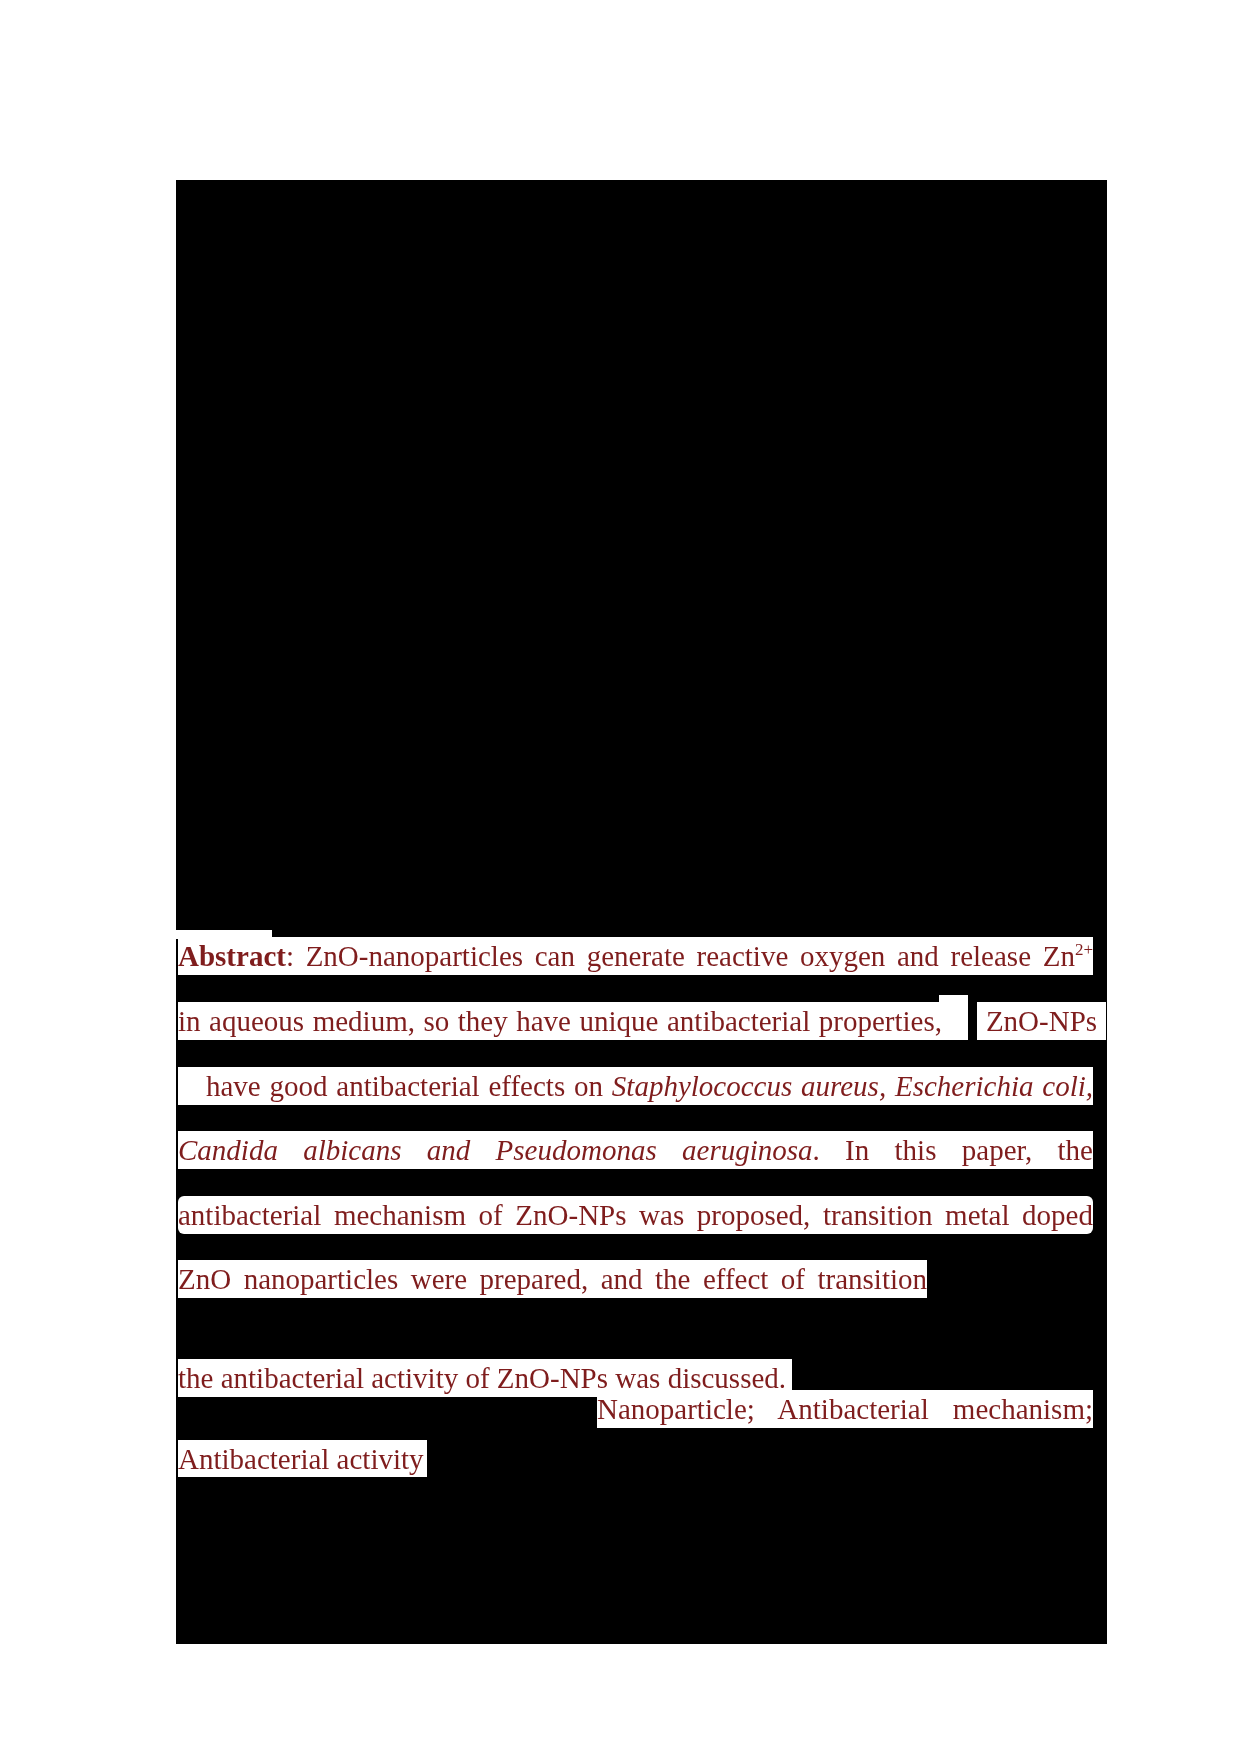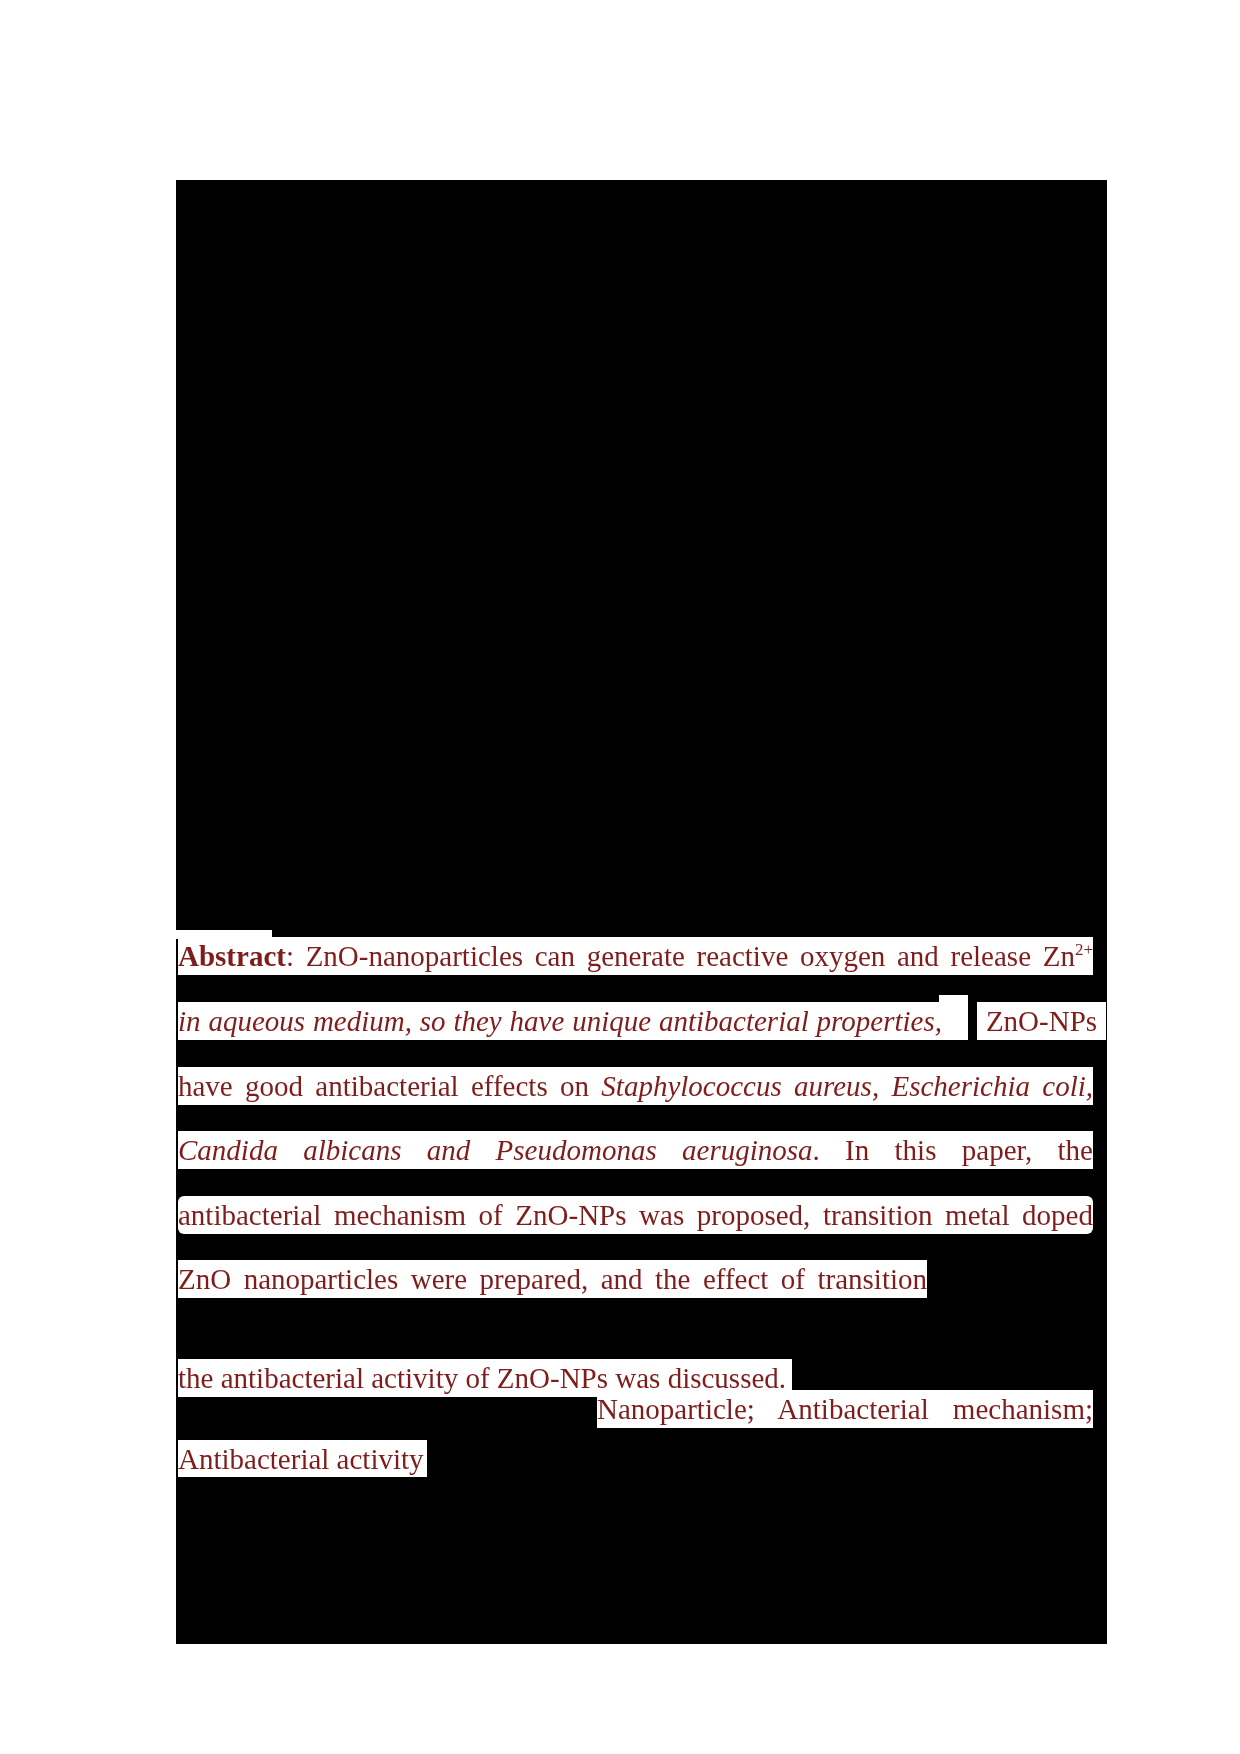--- a/index.html
+++ b/index.html
@@ -46,24 +46,24 @@
     line-height: 0;
     vertical-align: super;
   }
   .notch {
     position: absolute;
     background: #ffffff;
   }
   
   #notch-abstract { left: 176px; top: 930px; width: 96px;  height: 9px;  }
   #l1  { left: 178px; top: 937px;  width: 915px; }
-  #l2a { left: 178px; top: 1002px; width: 790px; padding-right: 26px; font-style: italic; }
+  #l2a { left: 178px; top: 1002px; width: 790px; padding-right: 26px; }
   #notch-l2 { left: 939px; top: 995px; width: 29px; height: 9px; }
   #l2b { left: 977px; top: 1002px; width: 129px; text-align: center; }
-  #l3  { left: 178px; top: 1067px; width: 915px; }
+  #l3  { left: 178px; top: 1067px; width: 915px; padding-left: 28px; }
   #l4  { left: 178px; top: 1131px; width: 915px; }
   #l5  { left: 178px; top: 1196px; width: 915px; border-radius: 6px; }
   #l6  { left: 178px; top: 1260px; width: 749px; }
   #l7  { left: 178px; top: 1325px; width: 614px; text-align: left; margin-top: 34px; }
   #k1  { left: 597px; top: 1390px; width: 496px; }
   #k2  { left: 178px; top: 1440px; width: 249px; height: 37px; text-align: left; }
 </style>
 </head>
 <body>
 

